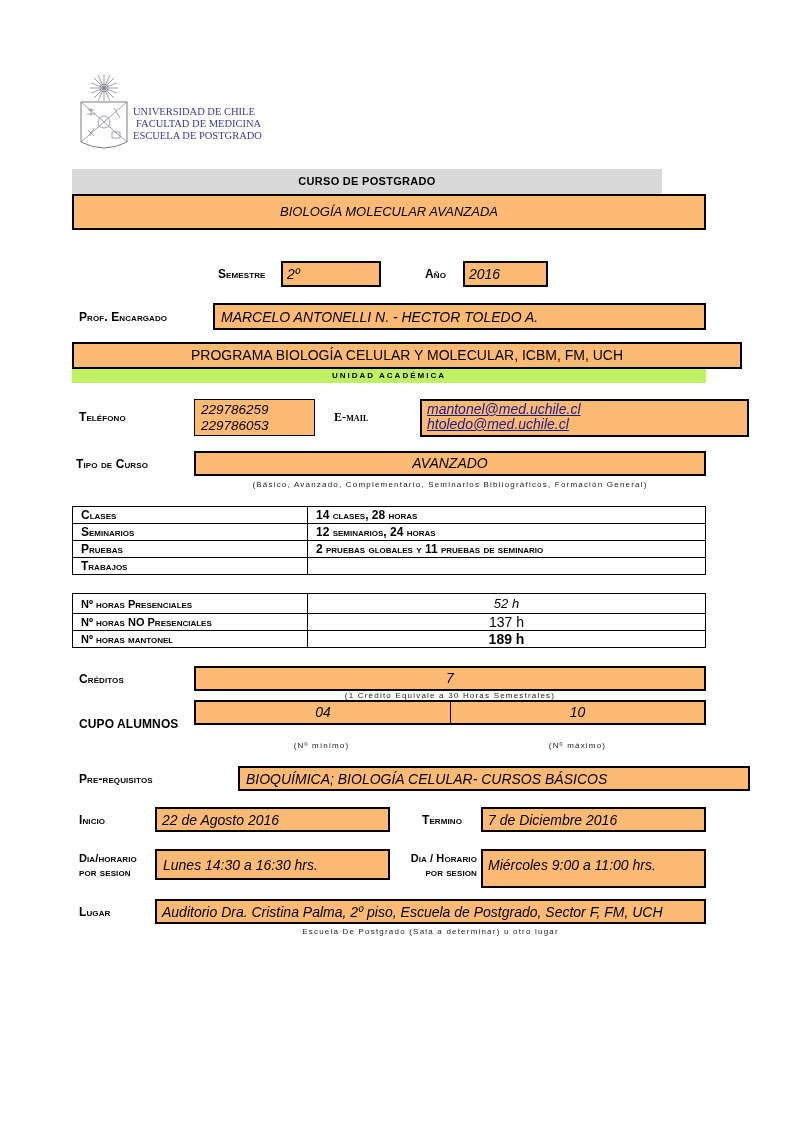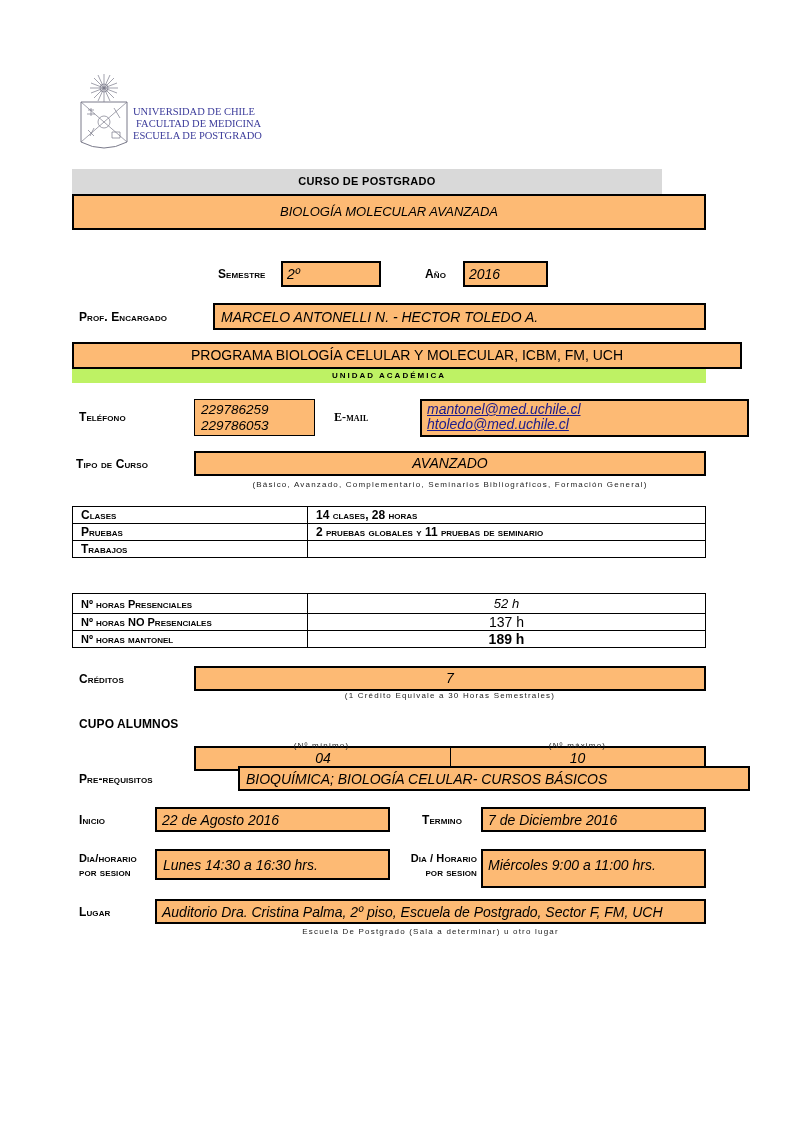--- a/index.html
+++ b/index.html
@@ -91,20 +91,24 @@
 <div class="box val center" style="left:194px; top:451px; width:512px; height:25px; line-height:21px;">AVANZADO</div>
 <div class="note" style="left:194px; top:480px; width:512px;">(Básico, Avanzado, Complementario, Seminarios Bibliográficos, Formación General)</div>
 
 <table class="grid t1" style="left:72px; top:506px; width:634px;">
   <tbody>
       <tr>
     <td style="width:226px;">Clases</td>
     <td>14 clases, 28 horas</td>
   </tr>
   <tr>
+    <td>Seminarios</td>
+    <td>12 seminarios, 24 horas</td>
+  </tr>
+  <tr>
     <td>Pruebas</td>
     <td>2 pruebas globales y 11 pruebas de seminario</td>
   </tr>
   <tr>
     <td>Trabajos</td>
     <td></td>
   </tr>
 </tbody>
   </table>
 
@@ -123,21 +127,21 @@
     <td style="font-weight:bold; font-size:14px;">189  h</td>
   </tr>
 </tbody>
   </table>
 
 <div class="lbl" style="left:79px; top:672px;">Créditos</div>
 <div class="box val center" style="left:194px; top:666px; width:512px; height:25px; line-height:21px;">7</div>
 <div class="note" style="left:194px; top:691px; width:512px;">(1 Crédito Equivale a 30 Horas Semestrales)</div>
 
 <div class="lbl" style="left:79px; top:717px; font-variant:normal; font-size:12px;">CUPO ALUMNOS</div>
-<div class="box" style="left:194px; top:746px; width:512px; height:25px;">
+<div class="box" style="left:194px; top:700px; width:512px; height:25px;">
   <div class="abs val center" style="left:0; top:0; width:254px; height:21px; line-height:21px; border-right:1px solid #000;">04</div>
   <div class="abs val center" style="left:255px; top:0; width:253px; height:21px; line-height:21px;">10</div>
 </div>
 <div class="note" style="left:194px; top:741px; width:255px;">(Nº mínimo)</div>
 <div class="note" style="left:449px; top:741px; width:257px;">(Nº máximo)</div>
 
 <div class="lbl" style="left:79px; top:772px;">Pre-requisitos</div>
 <div class="box val" style="left:194px; top:766px; width:512px; height:25px; padding:3px 0 0 6px;margin-left:44px;">BIOQUÍMICA; BIOLOGÍA CELULAR- CURSOS BÁSICOS</div>
 
 <div class="lbl" style="left:79px; top:813px;">Inicio</div>

